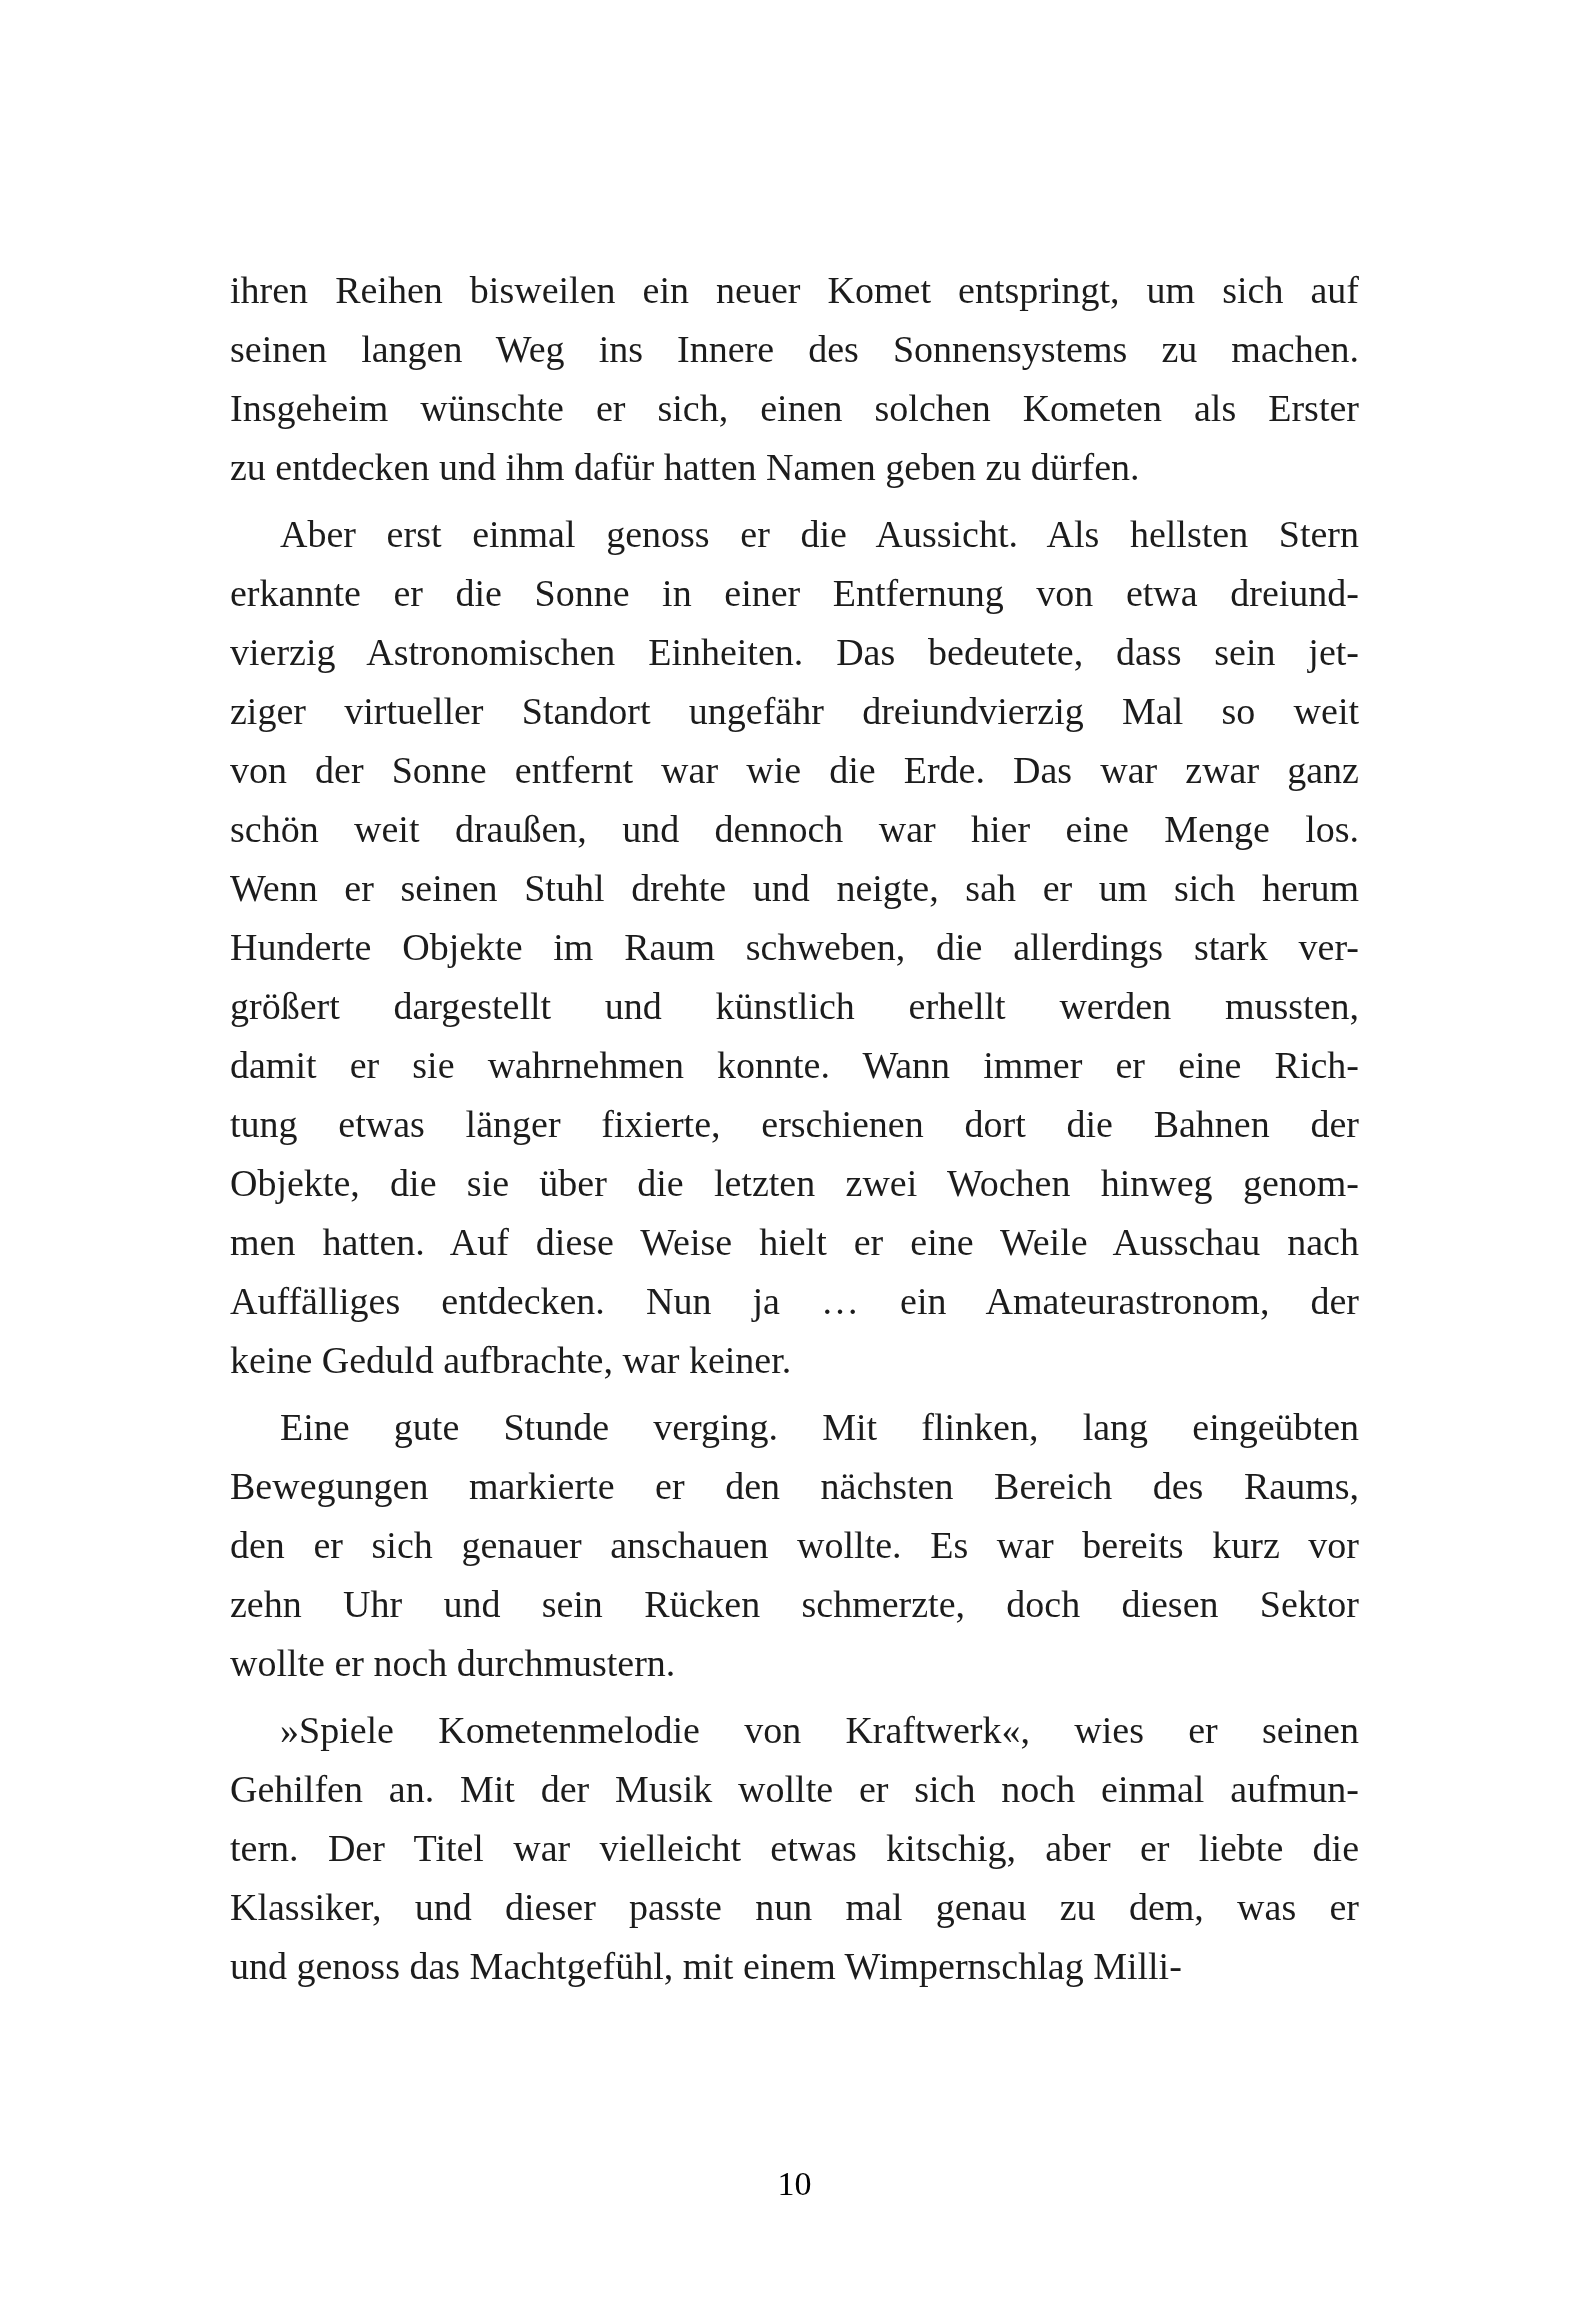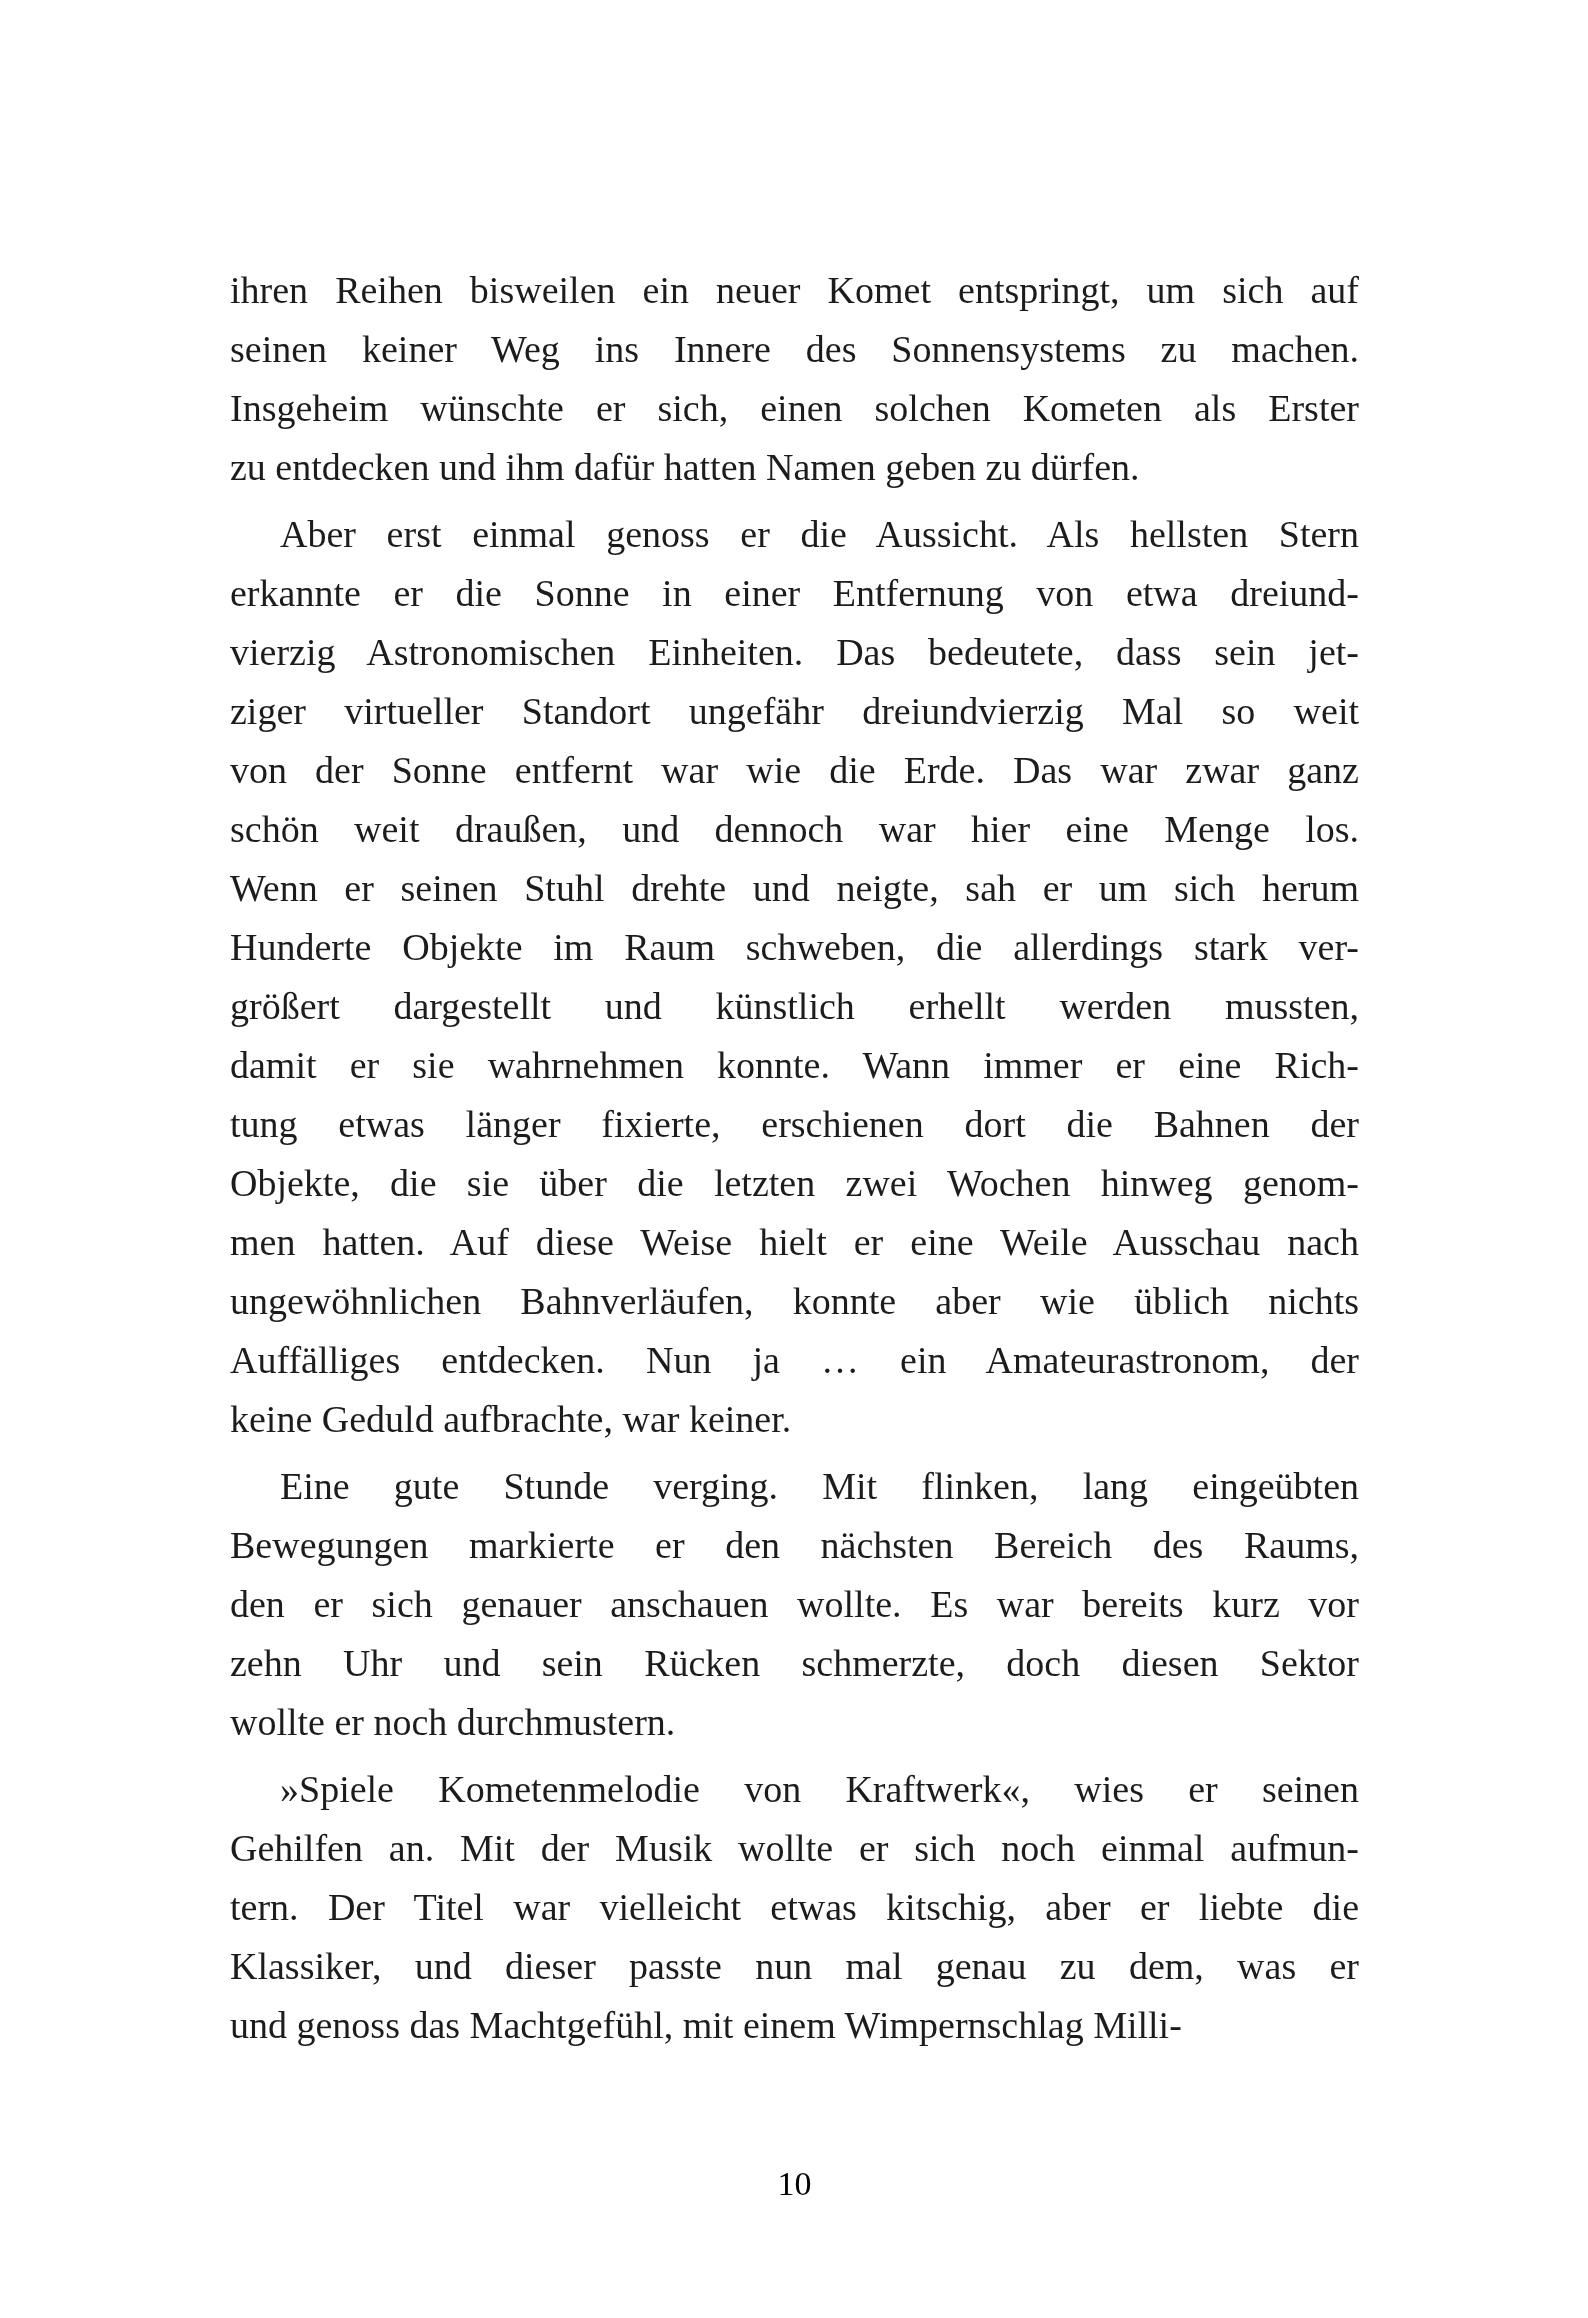--- a/index.html
+++ b/index.html
@@ -57,39 +57,38 @@
     color: #000000;
   }
 </style>
 </head>
 <body>
 
 <div class="page">
   <div class="text-block">
       <div class="paragraph">
         <div class="line">ihren Reihen bisweilen ein neuer Komet entspringt, um sich auf</div>
-        <div class="line">seinen keiner Weg ins Innere des Sonnensystems zu machen.</div>
+        <div class="line">seinen langen Weg ins Innere des Sonnensystems zu machen.</div>
         <div class="line">Insgeheim wünschte er sich, einen solchen Kometen als Erster</div>
         <div class="line last">zu entdecken und ihm dafür hatten Namen geben zu dürfen.</div>
       </div>
       <div class="paragraph">
         <div class="line indent">Aber erst einmal genoss er die Aussicht. Als hellsten Stern</div>
         <div class="line">erkannte er die Sonne in einer Entfernung von etwa dreiund-</div>
         <div class="line">vierzig Astronomischen Einheiten. Das bedeutete, dass sein jet-</div>
         <div class="line">ziger virtueller Standort ungefähr dreiundvierzig Mal so weit</div>
         <div class="line">von der Sonne entfernt war wie die Erde. Das war zwar ganz</div>
         <div class="line">schön weit draußen, und dennoch war hier eine Menge los.</div>
         <div class="line">Wenn er seinen Stuhl drehte und neigte, sah er um sich herum</div>
         <div class="line">Hunderte Objekte im Raum schweben, die allerdings stark ver-</div>
         <div class="line">größert dargestellt und künstlich erhellt werden mussten,</div>
         <div class="line">damit er sie wahrnehmen konnte. Wann immer er eine Rich-</div>
         <div class="line">tung etwas länger fixierte, erschienen dort die Bahnen der</div>
         <div class="line">Objekte, die sie über die letzten zwei Wochen hinweg genom-</div>
         <div class="line">men hatten. Auf diese Weise hielt er eine Weile Ausschau nach</div>
-        <div class="line">ungewöhnlichen Bahnverläufen, konnte aber wie üblich nichts</div>
         <div class="line">Auffälliges entdecken. Nun ja … ein Amateurastronom, der</div>
         <div class="line last">keine Geduld aufbrachte, war keiner.</div>
       </div>
       <div class="paragraph">
         <div class="line indent">Eine gute Stunde verging. Mit flinken, lang eingeübten</div>
         <div class="line">Bewegungen markierte er den nächsten Bereich des Raums,</div>
         <div class="line">den er sich genauer anschauen wollte. Es war bereits kurz vor</div>
         <div class="line">zehn Uhr und sein Rücken schmerzte, doch diesen Sektor</div>
         <div class="line last">wollte er noch durchmustern.</div>
       </div>

